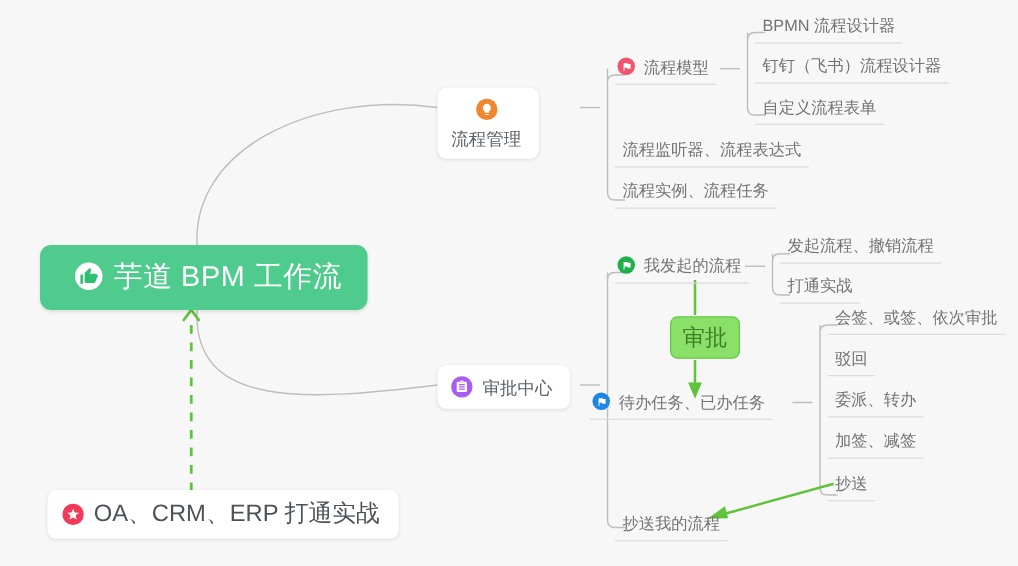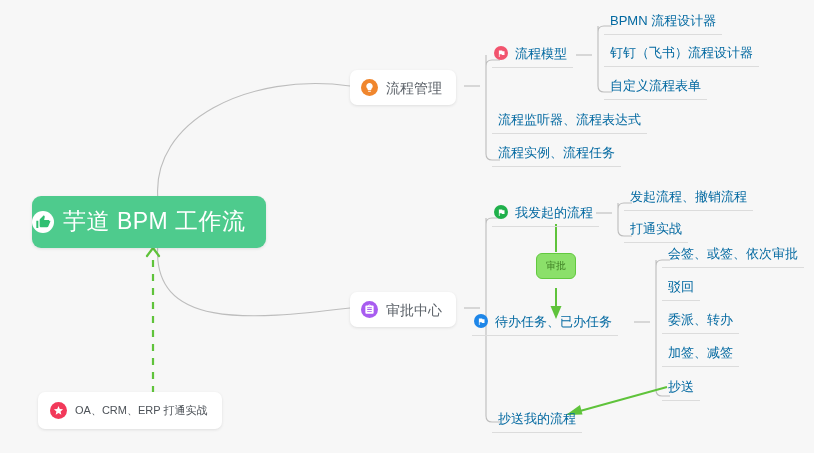--- a/index.html
+++ b/index.html
@@ -10,24 +10,24 @@
     overflow:hidden;
     position:relative;
     -webkit-font-smoothing:antialiased;
   }
   #canvas{position:absolute;inset:0;width:814px;height:453px;}
   #edges{position:absolute;left:0;top:0;width:814px;height:453px;pointer-events:none;}
 
   
   .root-node{
     position:absolute;
-    display:flex;align-items:flex-end;gap:9px;
+    display:flex;align-items:flex-start;gap:9px;
     background:#4ECB8D;
     border-radius:9px;
-    padding:14px 20px 15px 0;
+    padding:14px 20px 15px 28px;
     box-shadow:0 1px 3px rgba(0,0,0,.10);
     z-index:6;
   }
   .root-label{
     color:#ffffff;
     font-size:23px;
     letter-spacing:.5px;
     white-space:nowrap;
     line-height:1;
   }
@@ -54,49 +54,49 @@
     position:absolute;
     display:flex;align-items:center;gap:8px;
     background:#ffffff;
     border-radius:7px;
     padding:10px 15px 10px 12px;
     box-shadow:0 1px 3px rgba(0,0,0,.10);
     z-index:5;
   }
   .aside-label{
     color:#4d5258;
-    font-size:11px;
+    font-size:19px;
     white-space:nowrap;
     line-height:1;
   }
 
   
   .leaf{
     position:absolute;
     z-index:4;
     white-space:nowrap;
     font-size:13px;
-    color:#0369a1;
+    color:#737373;
     line-height:1;
     padding:0 6px 7px 6px;
     border-bottom:1px solid #dcdcdc;
   }
   .leaf.with-icon{
     display:flex;align-items:flex-end;gap:7px;
     padding-left:2px;
   }
 
   
   .flow-badge{
     position:absolute;
     background:#8BE06A;
     border:1.5px solid #62C93F;
     border-radius:6px;
     color:#3f7f24;
-    font-size:10px;
+    font-size:18px;
     line-height:1;
     padding:7px 9px;
     z-index:6;
     white-space:nowrap;
   }
 
   
   .ricon{
     width:16px;height:16px;border-radius:50%;
     display:inline-flex;align-items:center;justify-content:center;
@@ -162,21 +162,21 @@
 
   <div class="root-node" style="left:32px;top:196px;">
     <span class="ricon lg">
       <svg width="16" height="16" viewBox="0 0 24 24" fill="#2FBF71">
         <path d="M2 21h3V10H2v11zM22 11c0-1.1-.9-2-2-2h-6.31l.95-4.57.03-.32c0-.41-.17-.79-.44-1.06L13.17 2 7.59 7.59C7.22 7.95 7 8.45 7 9v9c0 1.1.9 2 2 2h9c.83 0 1.54-.5 1.84-1.22l3.02-7.05c.09-.23.14-.47.14-.73v-1z"></path>
       </svg>
     </span>
     <span class="root-label">芋道 BPM 工作流</span>
   </div>
 
-  <div class="branch-node" style="left:350px;top:70px;">
+  <div class="branch-node" style="left:350px;top:70px;flex-direction:column;">
     <span class="ricon md ic-orange">
       <svg width="11" height="11" viewBox="0 0 24 24" fill="#ffffff">
         <path d="M9 21c0 .55.45 1 1 1h4c.55 0 1-.45 1-1v-1H9v1zm3-19C8.14 2 5 5.14 5 9c0 2.38 1.19 4.47 3 5.74V17c0 .55.45 1 1 1h6c.55 0 1-.45 1-1v-2.26c1.81-1.27 3-3.36 3-5.74 0-3.86-3.14-7-7-7z"></path>
       </svg>
     </span>
     <span class="branch-label">流程管理</span>
   </div>
 
   <div class="leaf with-icon" style="left:492px;top:46px;">
     <span class="ricon sm ic-pink">

